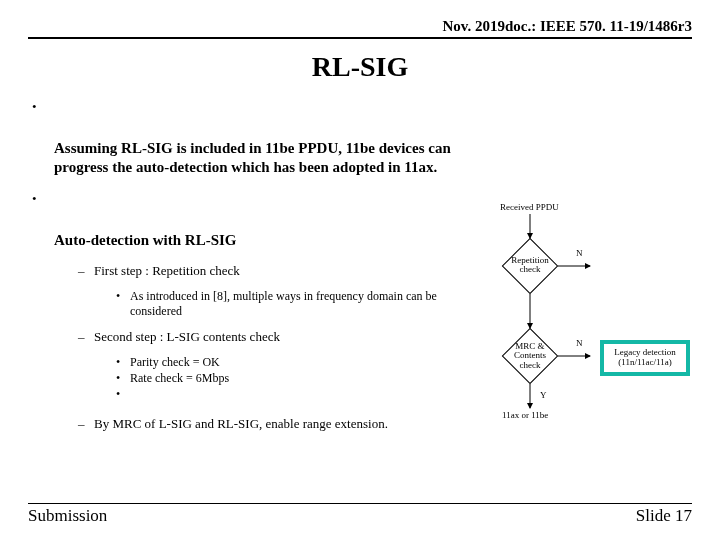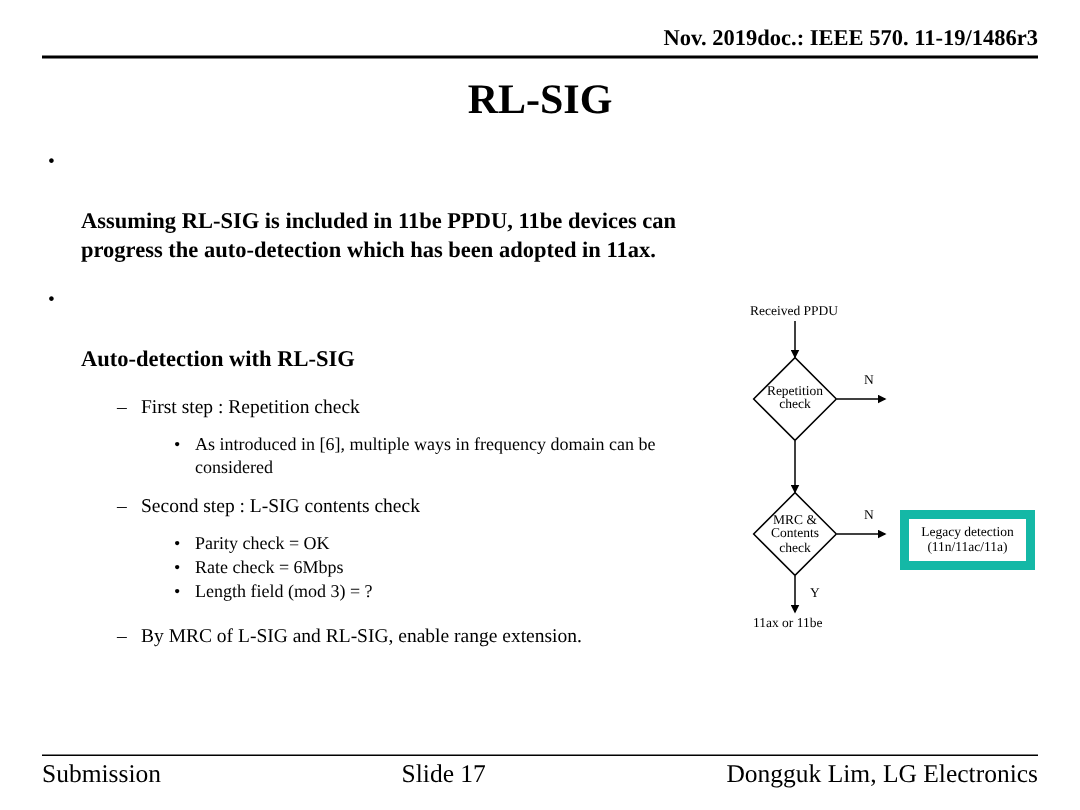--- a/index.html
+++ b/index.html
@@ -82,21 +82,21 @@
     width: 240px;
     height: 260px;
     font-size: 9px;
   }
   .fc-label {
     position: absolute;
     font-size: 9px;
   }
   .fc-box {
     position: absolute;
-    border: 6px solid #14b8a6;
+    border: 4px solid #14b8a6;
     padding: 4px 6px;
     text-align: center;
     font-size: 9px;
     line-height: 1.1;
     box-sizing: border-box;
   }
   .diamond {
     position: absolute;
     border: 1px solid #000;
     transform: rotate(45deg);
@@ -138,42 +138,41 @@
 
     <div class="sub block">
       <div class="row">
         <div class="dash">–</div>
         <div>First step : Repetition check</div>
       </div>
     </div>
     <div class="subsub block">
       <div class="row">
         <div class="dot">•</div>
-        <div>As introduced in [6], multiple ways in frequency domain can be considered</div>
+        <div>As introduced in [8], multiple ways in frequency domain can be considered</div>
       </div>
     </div>
 
     <div class="sub block">
       <div class="row">
         <div class="dash">–</div>
         <div>Second step : L-SIG contents check</div>
       </div>
     </div>
     <div class="subsub block">
       <div class="row">
           <div class="dot">•</div>
           <div>Parity check  = OK</div>
         </div>
       <div class="row">
           <div class="dot">•</div>
           <div>Rate check = 6Mbps</div>
         </div>
       <div class="row">
           <div class="dot">•</div>
-          <div>Length field (mod 3) = ?</div>
         </div>
     </div>
 
     <div class="sub block" style="margin-top:14px;">
       <div class="row">
         <div class="dash">–</div>
         <div>By MRC of L-SIG and RL-SIG, enable range extension.</div>
       </div>
     </div>
   </div>
@@ -210,15 +209,14 @@
 
     <div class="fc-box" style="top:138px;left:140px;width:90px;">Legacy detection<br>(11n/11ac/11a)</div>
 
     <div class="fc-label" style="top:188px;left:80px;">Y</div>
     <div class="fc-label" style="top:208px;left:42px;">11ax or 11be</div>
   </div>
 
   <div class="foot">
     <span>Submission</span>
     <span>Slide 17</span>
-    <span>Dongguk Lim, LG Electronics</span>
   </div>
 </div>
 
 </body></html>

